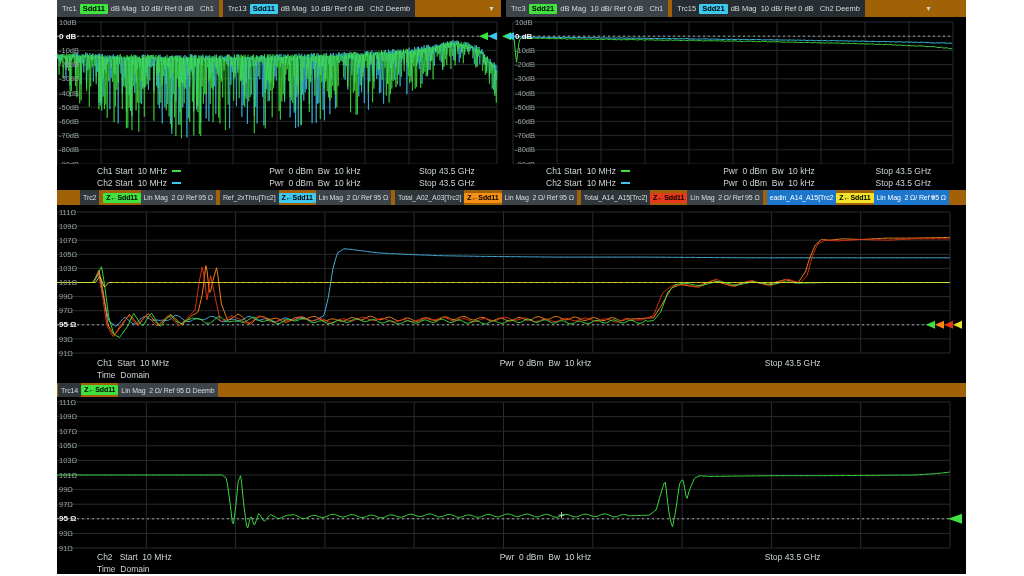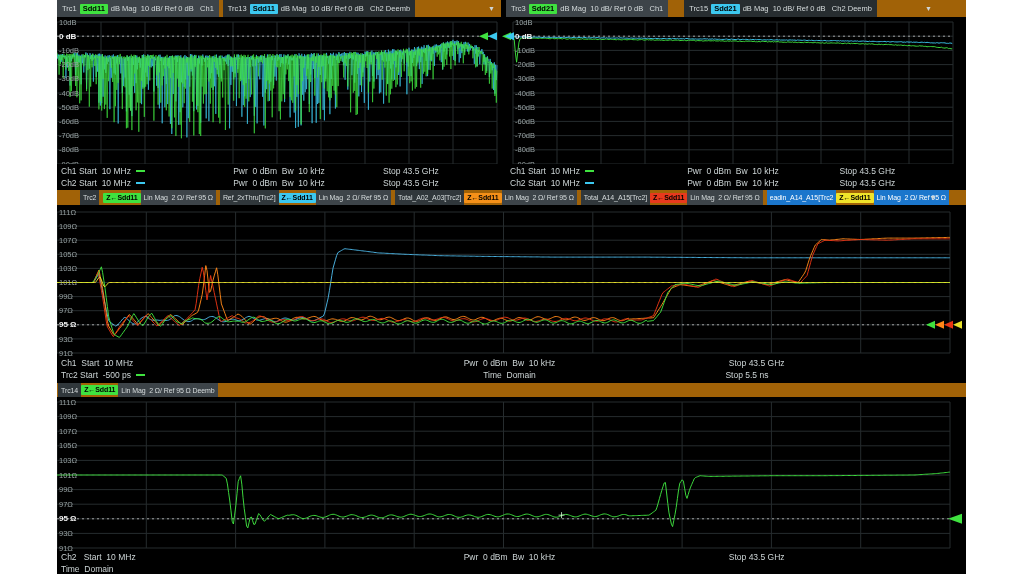--- a/index.html
+++ b/index.html
@@ -3,21 +3,21 @@
 <meta charset="utf-8">
 <style>
   html,body{margin:0;padding:0;background:#fff;}
   .page{position:relative;width:1024px;height:576px;background:#fff;overflow:hidden;
         font-family:"Liberation Sans",sans-serif;-webkit-font-smoothing:antialiased;}
   .display{position:absolute;left:57px;top:0;width:909px;height:574px;background:#000;}
 
   
   .hdr{position:absolute;display:flex;align-items:stretch;background:#a16207;overflow:hidden;}
   .hdr-tl{left:0;top:0;width:444px;height:17px;}
-  .hdr-tr{left:449px;top:0;width:460px;height:17px;gap:12px;}
+  .hdr-tr{left:449px;top:0;width:460px;height:17px;}
   .htab{display:flex;align-items:center;gap:3px;padding:0 5px;margin-right:4px;
         font-size:7.5px;color:#d6dcdd;white-space:pre;}
   .htab.t1{background:#3d4449;}
   .htab.t2{background:#272d30;}
   .chip{padding:0 3px;height:10px;line-height:10px;color:#000;font-weight:bold;border-radius:1px;}
   .chip-green{background:#3fe23f;}
   .chip-cyan{background:#3cc8ef;}
   .chip-orange{background:#f59018;}
   .chip-red{background:#e8391d;}
   .chip-yellow{background:#f0e32a;}
@@ -40,21 +40,21 @@
 
   
   .diag{position:absolute;}
   .diag svg{display:block;}
   .d-tl{left:0;top:17px;}
   .d-tr{left:443px;top:17px;}
   .d-mid{left:0;top:206px;}
   .d-bot{left:0;top:397px;}
 
   
-  .ftr{position:absolute;}
+  .ftr{position:absolute;margin-left:36px;}
   .ftr-tl{left:0;top:165px;width:444px;}
   .ftr-tr{left:449px;top:165px;width:454px;}
   .ftr-mid{left:0;top:357px;width:905px;}
   .ftr-bot{left:0;top:551px;width:905px;}
   .frow{position:relative;display:flex;align-items:center;height:12px;padding:0 4px;
         font-size:8.5px;color:#cdd5d6;white-space:pre;}
   .fl{flex:1;display:flex;align-items:center;gap:5px;}
   .fc{flex:0 0 auto;text-align:right;}
   .fr{flex:1;text-align:center;}
   .dash{display:inline-block;width:9px;height:2px;}
@@ -284,23 +284,21 @@
         </svg>
       </div>
 
     <div class="ftr ftr-mid">
       <div class="frow">
         <span class="fl"><span>Ch1  Start  10 MHz</span></span>
         <span class="fc">Pwr  0 dBm  Bw  10 kHz</span>
         <span class="fr">Stop 43.5 GHz</span>
       </div>
       <div class="frow">
-        <span class="fl"><span>Trc2 Start  -500 ps</span><span class="dash dash-green"></span></span>
         <span class="fc">Time  Domain</span>
-        <span class="fr">Stop 5.5 ns</span>
       </div>
     </div>
 
     <div class="hdr hdr-bot">
       <div class="mseg">
         <span class="mname">Trc14</span>
         <span class="chip chip-green">Z←Sdd11</span>
         <span class="mrest">Lin Mag  2 Ω/ Ref 95 Ω Deemb</span>
       </div>
     </div>

